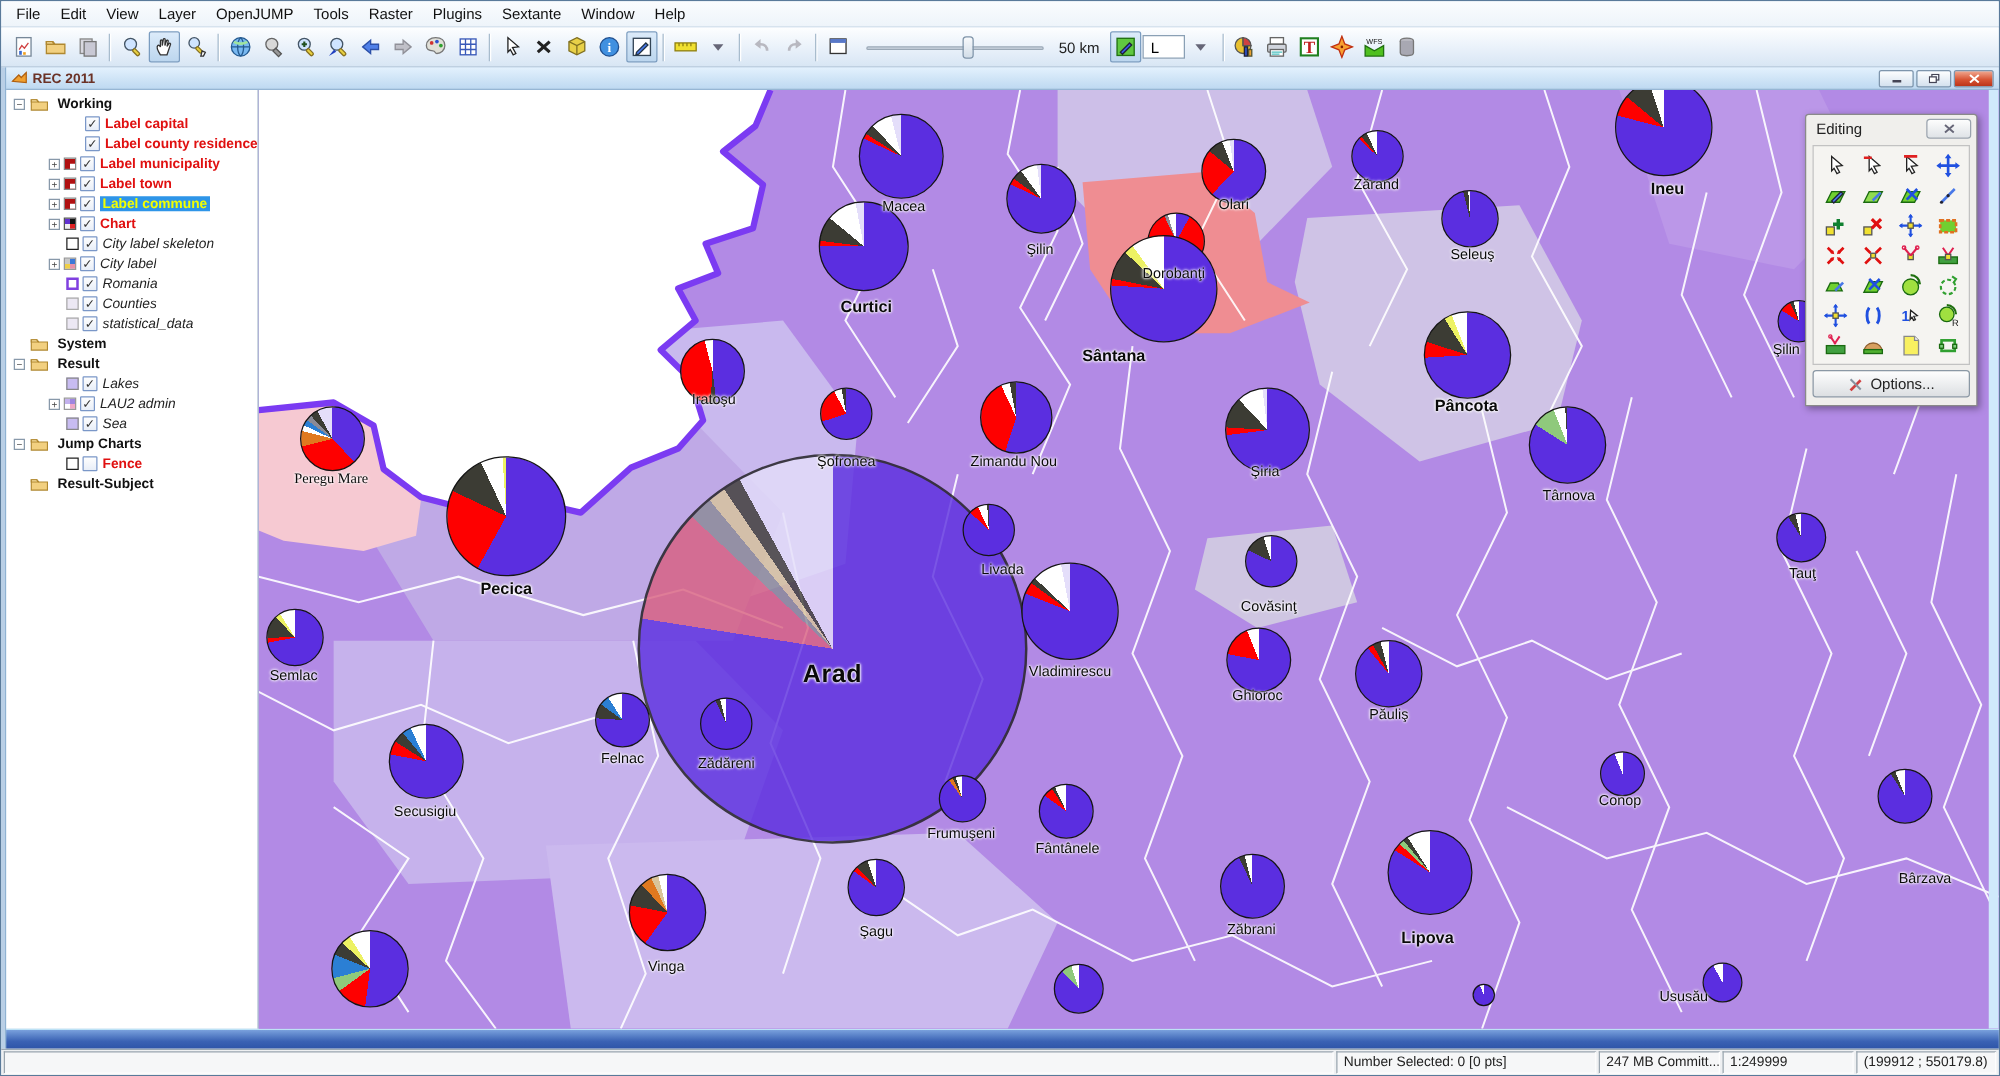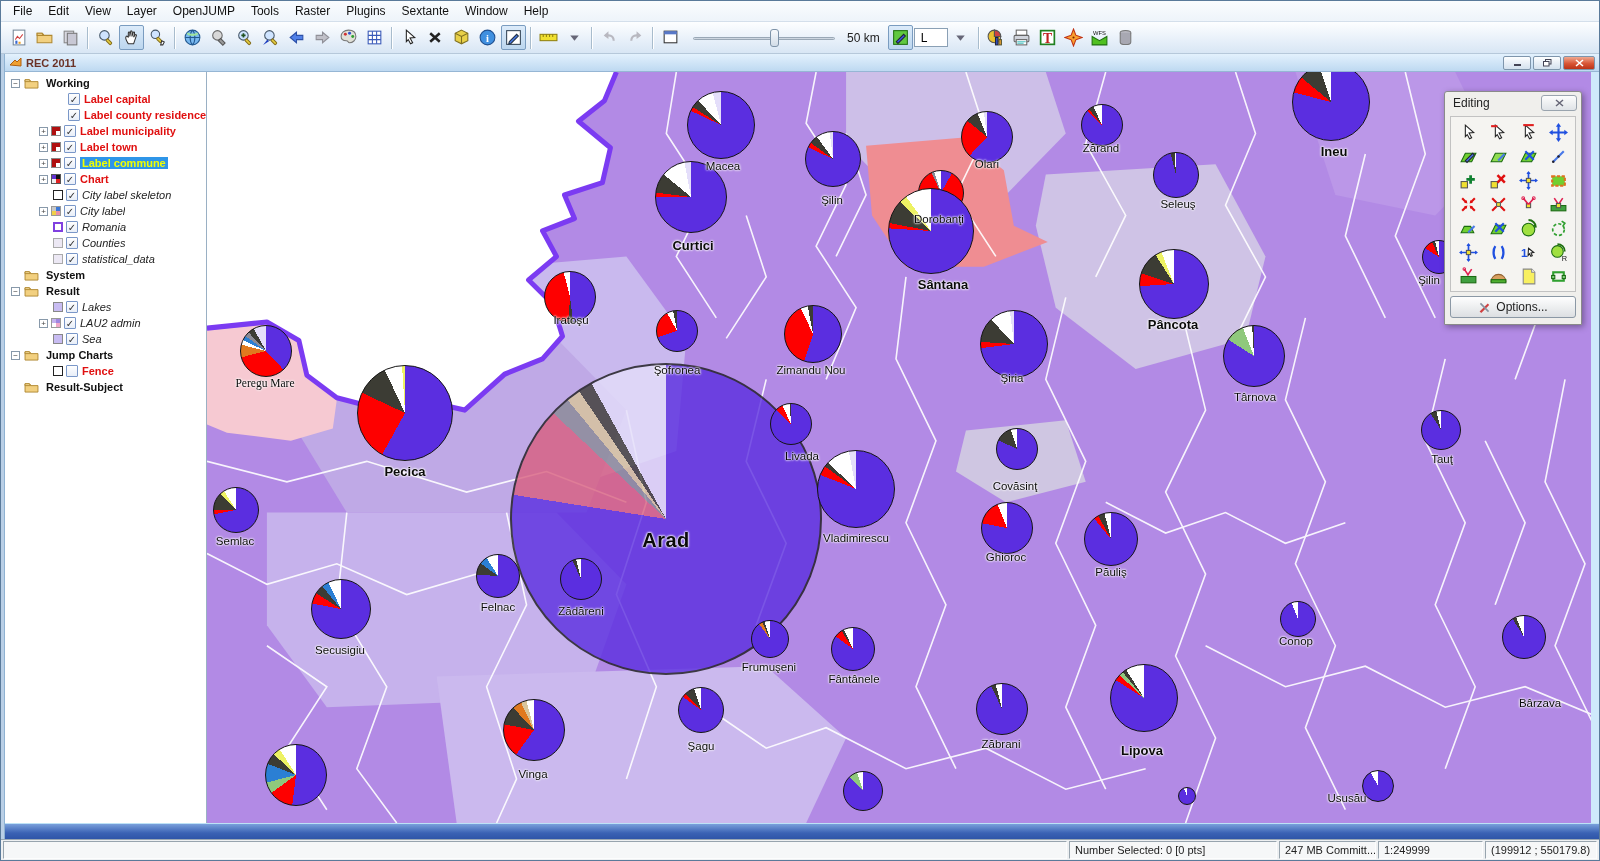--- a/index.html
+++ b/index.html
@@ -630,21 +630,21 @@
             <div class="pie" style="left: 58px; top: 672px; width: 62px; height: 62px; background: conic-gradient(rgb(91, 46, 224) 0%, rgb(91, 46, 224) 52%, rgb(254, 0, 0) 52%, rgb(254, 0, 0) 65%, rgb(143, 201, 124) 65%, rgb(143, 201, 124) 71%, rgb(43, 127, 212) 71%, rgb(43, 127, 212) 81%, rgb(60, 60, 52) 81%, rgb(60, 60, 52) 87%, rgb(237, 242, 99) 87%, rgb(237, 242, 99) 91%, rgb(255, 255, 255) 91%, rgb(255, 255, 255) 100%);"></div>
             <div class="pie" style="left: 636px; top: 699px; width: 40px; height: 40px; background: conic-gradient(rgb(91, 46, 224) 0%, rgb(91, 46, 224) 88%, rgb(143, 201, 124) 88%, rgb(143, 201, 124) 95%, rgb(255, 255, 255) 95%, rgb(255, 255, 255) 100%);"></div>
             <div class="maplabel" style="left: 516px; top: 94px;">Macea</div>
             <div class="maplabel" style="left: 625px; top: 128px;">Şilin</div>
             <div class="maplabel" style="left: 780px; top: 92px;">Olari</div>
             <div class="maplabel" style="left: 894px; top: 76px;">Zărand</div>
             <div class="maplabel b" style="left: 1127px; top: 79px;">Ineu</div>
             <div class="maplabel" style="left: 971px; top: 132px;">Seleuş</div>
             <div class="maplabel" style="left: 732px; top: 147px;">Dorobanţi</div>
             <div class="maplabel b" style="left: 486px; top: 173px;">Curtici</div>
-            <div class="maplabel b" style="left: 736px; top: 212px;">Sântana</div>
+            <div class="maplabel b" style="left: 684px; top: 212px;">Sântana</div>
             <div class="maplabel b" style="left: 966px; top: 252px;">Pâncota</div>
             <div class="maplabel" style="left: 1222px; top: 208px;">Şilin</div>
             <div class="maplabel" style="left: 364px; top: 248px;">Iratoşu</div>
             <div class="maplabel" style="left: 470px; top: 298px;">Şofronea</div>
             <div class="maplabel" style="left: 604px; top: 298px;">Zimandu Nou</div>
             <div class="maplabel" style="left: 805px; top: 306px;">Şiria</div>
             <div class="maplabel" style="left: 1048px; top: 325px;">Târnova</div>
             <div class="maplabel" style="left: 58px; top: 311px; font-family: Liberation Serif, serif;">Peregu Mare</div>
             <div class="maplabel b" style="left: 198px; top: 399px;">Pecica</div>
             <div class="maplabel" style="left: 585px; top: 384px; padding-left: 20px;">Livada</div>

